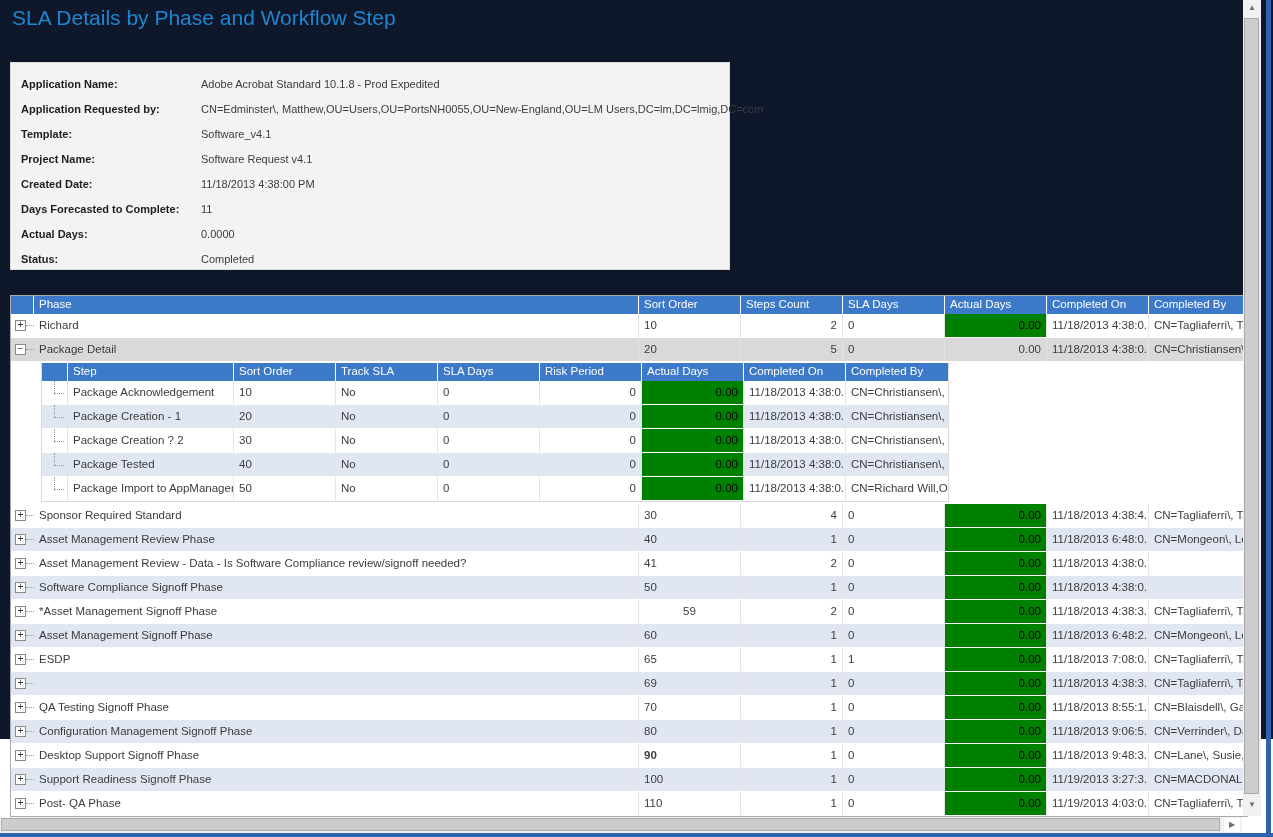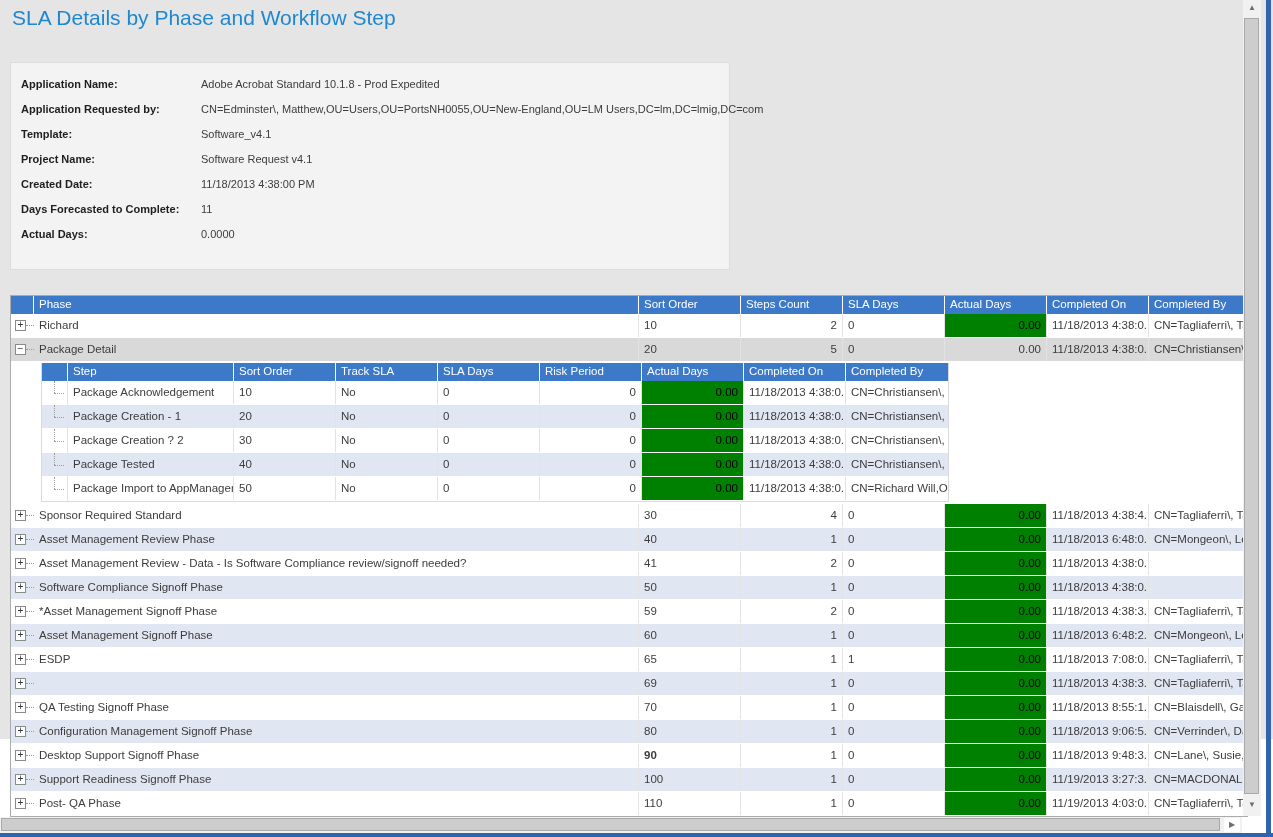--- a/index.html
+++ b/index.html
@@ -3,21 +3,21 @@
 <meta charset="utf-8">
 <style>
   :root{
     --title:#1E87D2; --header:#3D79C9; --alt-row:#E0E7F3; --grey-row:#D9D9D9;
     --green:#008000; --panel-bg:#F3F3F3; --panel-border:#DCDCDC; --table-border:#ABABAB;
     --window-border:#3063AD; --scroll-track:#F1F1F1; --scroll-thumb:#CDCDCD;
     --scroll-thumb-border:#A9A9A9; --text:#3C3C3C;
   }
   html,body{margin:0;padding:0;width:1273px;height:837px;overflow:hidden;background:#fff;
     font-family:"Liberation Sans",sans-serif;}
-  .page{position:relative;width:1273px;height:739px;background:#e5e5e5;}
+  .page{position:relative;width:1273px;height:739px;background:#0f172a;}
 
   .title{position:absolute;left:12px;top:6px;font-size:21px;font-weight:400;color:var(--title);
     letter-spacing:0px;white-space:nowrap;}
 
   .info-panel{position:absolute;left:10px;top:62px;width:720px;height:208px;box-sizing:border-box;
     background:var(--panel-bg);border:1px solid var(--panel-border);padding:8px 0 0 10px;}
   .info-row{height:25px;display:flex;align-items:center;font-size:11px;white-space:nowrap;}
   .info-label{width:180px;font-weight:bold;color:#1E1E1E;flex:none;}
   .info-value{color:var(--text);}
 
@@ -83,20 +83,24 @@
         <span class="info-value">11/18/2013 4:38:00 PM</span>
       </div>
       <div class="info-row">
         <span class="info-label">Days Forecasted to Complete:</span>
         <span class="info-value">11</span>
       </div>
       <div class="info-row">
         <span class="info-label">Actual Days:</span>
         <span class="info-value">0.0000</span>
       </div>
+      <div class="info-row">
+        <span class="info-label">Status:</span>
+        <span class="info-value">Completed</span>
+      </div>
     </div>
 
   <div class="matrix">
     <div class="hrow">
         <div class="cell" style="width: 23px;"></div>
         <div class="cell" style="width: 605px;">Phase</div>
         <div class="cell" style="width: 102px;">Sort Order</div>
         <div class="cell" style="width: 102px;">Steps Count</div>
         <div class="cell" style="width: 102px;">SLA Days</div>
         <div class="cell" style="width: 102px;">Actual Days</div>
@@ -251,21 +255,21 @@
           <div class="cell green" style="width: 102px; text-align: right;">0.00</div>
           <div class="cell" style="width: 102px;">11/18/2013 4:38:0...</div>
           <div class="cell" style="width: 98px;"></div>
         </div>
         <div class="trow" style="background: rgb(255, 255, 255);">
           <div class="cell togglecell" style="width: 23px;">
             <span class="toggle">+</span>
             <span class="dots"></span>
           </div>
           <div class="cell" style="width: 605px;">*Asset Management Signoff Phase</div>
-          <div class="cell" style="width: 102px;">59</div>
+          <div class="cell" style="width: 102px; text-align: center;">59</div>
           <div class="cell" style="width: 102px; text-align: right;">2</div>
           <div class="cell" style="width: 102px;">0</div>
           <div class="cell green" style="width: 102px; text-align: right;">0.00</div>
           <div class="cell" style="width: 102px;">11/18/2013 4:38:3...</div>
           <div class="cell" style="width: 98px;">CN=Tagliaferri\, Ta..</div>
         </div>
         <div class="trow" style="background: var(--alt-row);">
           <div class="cell togglecell" style="width: 23px;">
             <span class="toggle">+</span>
             <span class="dots"></span>

